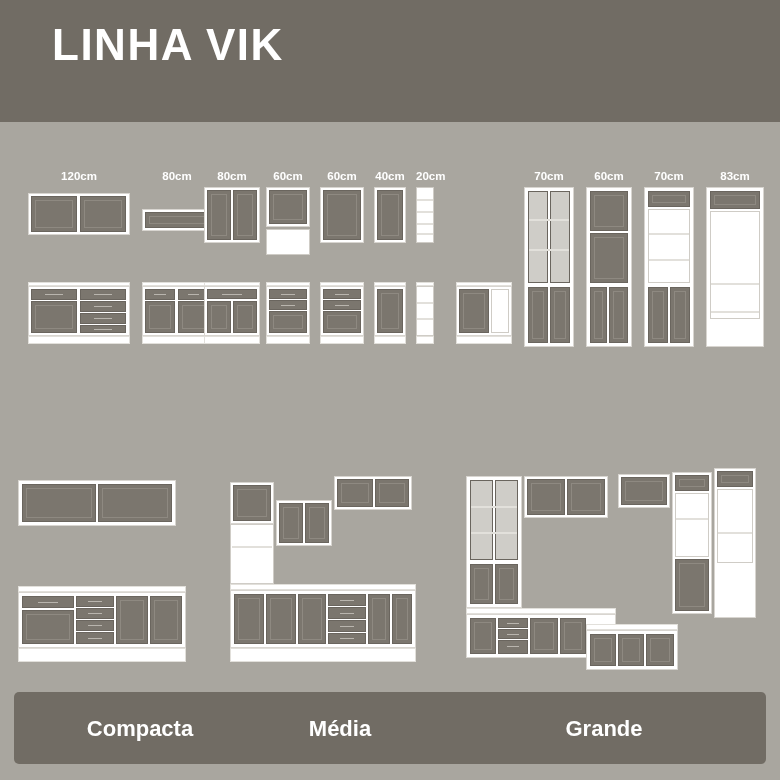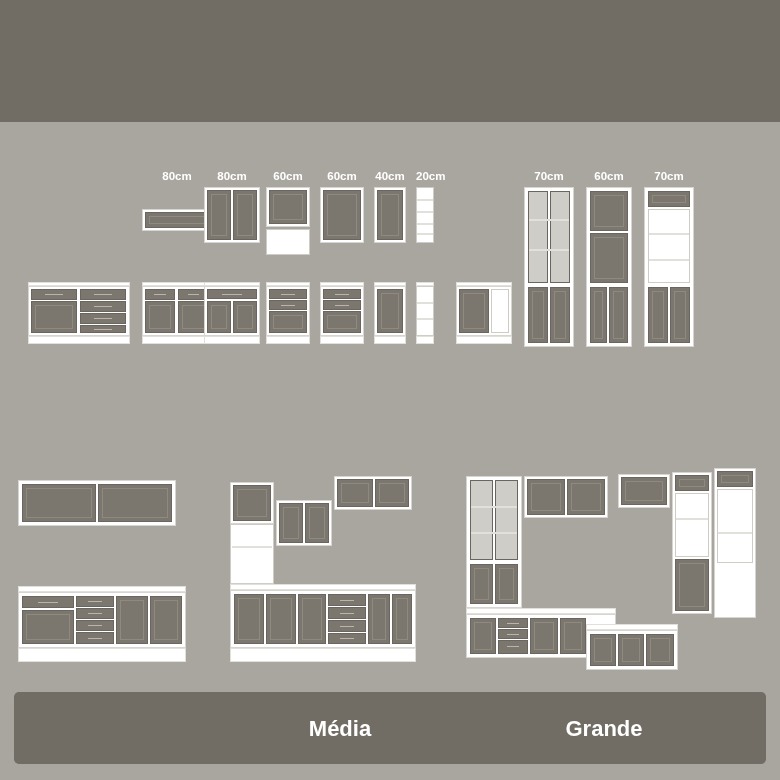--- a/index.html
+++ b/index.html
@@ -158,24 +158,33 @@
   .f1 { position: absolute; left: 36px; top: 24px; width: 180px; }
   .f2 { position: absolute; left: 236px; top: 24px; width: 180px; }
   .f3 { position: absolute; left: 500px; top: 24px; width: 180px; }
 </style>
 </head>
 <body>
 
 <div class="page">
 
   <div class="header">
+    <div class="title">LINHA VIK</div>
   </div>
 
   <div class="modules">
 
+    <div class="mod-col" style="left:14px; top:28px; width:102px;">
+      <div class="mod-label">120cm</div>
+      <div class="mod-upper" style="height:56px;">
+        <div class="cab" style="left:0; top:6px; width:102px; height:42px;"></div>
+        <div class="door inset" style="left:3px; top:9px; width:46px; height:36px;"></div>
+        <div class="door inset" style="left:52px; top:9px; width:46px; height:36px;"></div>
+      </div>
+    </div>
     <div class="mod-lower" style="left:14px; top:140px; width:102px; height:62px;">
       <div class="counter" style="left:0; top:0; width:102px; height:4px;"></div>
       <div class="cab" style="left:0; top:4px; width:102px; height:50px;"></div>
       <div class="drawer" style="left:3px; top:7px; width:46px; height:11px;"></div>
       <div class="door inset" style="left:3px; top:19px; width:46px; height:32px;"></div>
       <div class="drawer" style="left:52px; top:7px; width:46px; height:11px;"></div>
       <div class="drawer" style="left:52px; top:19px; width:46px; height:11px;"></div>
       <div class="drawer" style="left:52px; top:31px; width:46px; height:11px;"></div>
       <div class="drawer" style="left:52px; top:43px; width:46px; height:8px;"></div>
       <div class="counter" style="left:0; top:54px; width:102px; height:8px;"></div>
@@ -318,20 +327,30 @@
         <div class="cab" style="left:0; top:0; width:50px; height:160px;"></div>
         <div class="door inset" style="left:4px; top:4px; width:42px; height:16px;"></div>
         <div class="shelfbox" style="left:4px; top:22px; width:42px; height:74px;"></div>
         <div class="shelf" style="left:5px; top:46px; width:40px;"></div>
         <div class="shelf" style="left:5px; top:72px; width:40px;"></div>
         <div class="door inset" style="left:4px; top:100px; width:20px; height:56px;"></div>
         <div class="door inset" style="left:26px; top:100px; width:20px; height:56px;"></div>
       </div>
     </div>
 
+    <div class="mod-col" style="left:692px; top:28px; width:58px;">
+      <div class="mod-label">83cm</div>
+      <div class="mod-upper" style="height:160px;">
+        <div class="cab" style="left:0; top:0; width:58px; height:160px;"></div>
+        <div class="door inset" style="left:4px; top:4px; width:50px; height:18px;"></div>
+        <div class="shelfbox" style="left:4px; top:24px; width:50px; height:108px;"></div>
+        <div class="shelf" style="left:5px; top:96px; width:48px;"></div>
+        <div class="shelf" style="left:5px; top:124px; width:48px;"></div>
+      </div>
+    </div>
 
   </div>
 
 
   <div class="showcase">
 
     <div class="layout" style="left:18px; top:14px; width:186px; height:200px;">
       <div class="cab" style="left:0; top:14px; width:158px; height:46px;"></div>
       <div class="door inset" style="left:4px; top:18px; width:74px; height:38px;"></div>
       <div class="door inset" style="left:80px; top:18px; width:74px; height:38px;"></div>
@@ -411,17 +430,18 @@
       <div class="counter" style="left:120px; top:166px; width:92px; height:6px;"></div>
       <div class="cab" style="left:120px; top:172px; width:92px; height:40px;"></div>
       <div class="door inset" style="left:124px; top:176px; width:26px; height:32px;"></div>
       <div class="door inset" style="left:152px; top:176px; width:26px; height:32px;"></div>
       <div class="door inset" style="left:180px; top:176px; width:28px; height:32px;"></div>
     </div>
 
   </div>
 
   <div class="footer">
+    <div class="footer-item f1">Compacta</div>
     <div class="footer-item f3">Grande</div>
     <div class="footer-item f2">Média</div>
   </div>
 
 </div>
 
 </body></html>

